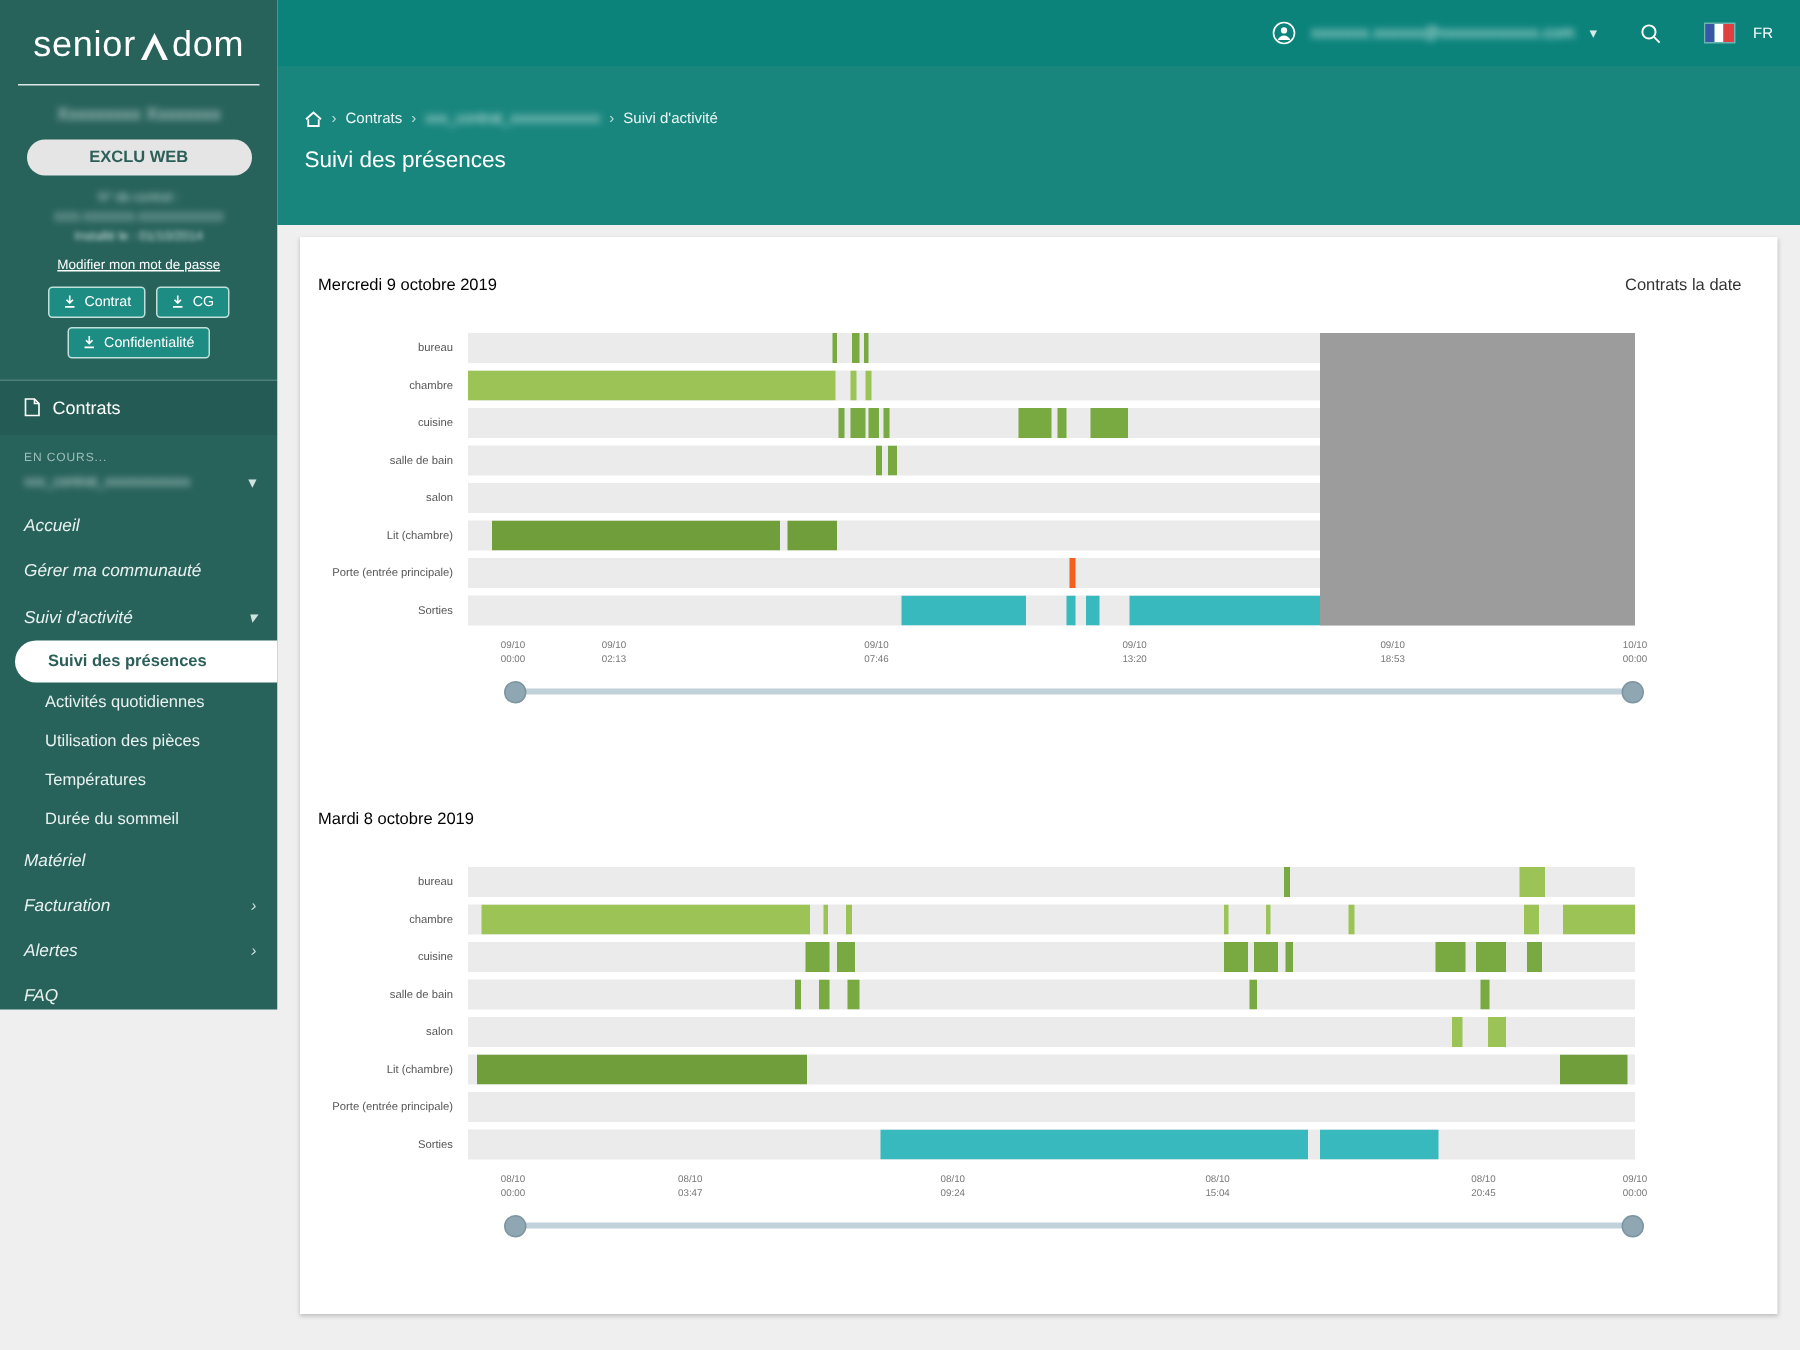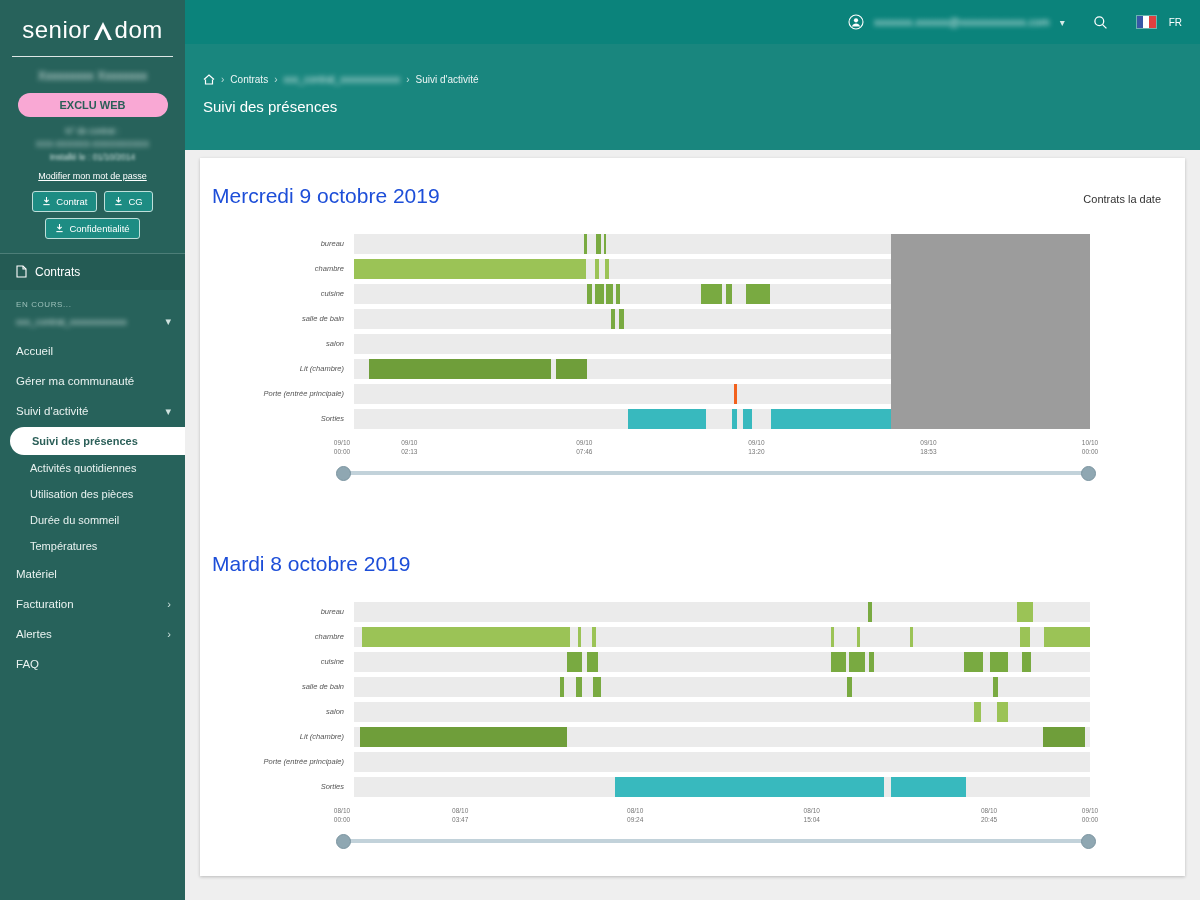--- a/index.html
+++ b/index.html
@@ -1,36 +1,36 @@
 <!DOCTYPE html>
 <html><head>
 <meta charset="utf-8">
 <style>
   html,body{margin:0;padding:0;overflow:hidden;}
   body{width:1200px;height:900px;font-family:"Liberation Sans",sans-serif;background:#efefef;}
   .app{display:flex;width:1200px;height:900px;}
 
   
-  .sidebar{width:185px;flex-shrink:0;background:#27625b;color:#fff;height:900px;overflow:hidden;}
+  .sidebar{width:185px;flex-shrink:0;background:#27625b;color:#fff;height:673px;overflow:hidden;}
   .logo-row{padding:16px 14px 8px 14px;display:flex;align-items:center;justify-content:center;gap:1px;}
   .logo-txt{font-size:24px;font-weight:300;letter-spacing:.5px;color:#fff;}
   .logo-a{margin:0 1px -2px 1px;}
   .logo-line{margin:4px 12px 0 12px;border-bottom:1px solid rgba(255,255,255,.85);}
   .user-name{margin-top:12px;text-align:center;font-size:12px;color:#eaf3f1;}
-  .exclu{display:block;margin:10px auto 0 auto;width:150px;height:24px;border:none;border-radius:12px;background:#f9a8d4;color:#2b5f58;font-weight:bold;font-size:11px;font-family:"Liberation Sans",sans-serif;cursor:pointer;}
+  .exclu{display:block;margin:10px auto 0 auto;width:150px;height:24px;border:none;border-radius:12px;background:#e5e5e5;color:#2b5f58;font-weight:bold;font-size:11px;font-family:"Liberation Sans",sans-serif;cursor:pointer;}
   .c-info{margin-top:8px;text-align:center;font-size:8.5px;line-height:1.55;color:#dcebe8;}
   .pwd-link{display:block;margin-top:6px;text-align:center;font-size:9px;color:#fff;text-decoration:underline;cursor:pointer;}
   .doc-btns{margin-top:10px;display:flex;justify-content:center;gap:7px;}
   .doc-btns2{margin-top:6px;display:flex;justify-content:center;}
   .tl-btn{display:inline-flex;align-items:center;gap:5px;background:#1d8c83;border:1px solid #bfe0db;border-radius:3px;color:#fff;font-size:9.5px;padding:4px 9px;cursor:pointer;font-family:"Liberation Sans",sans-serif;}
   .side-divider{margin-top:14px;border-top:1px solid rgba(255,255,255,.18);}
   .contrats-row{display:flex;align-items:center;gap:8px;padding:11px 16px;font-size:12px;background:rgba(0,0,0,.07);cursor:pointer;}
   .en-cours{padding:10px 16px 2px 16px;font-size:8px;letter-spacing:.6px;color:#9cc0ba;}
   .c-select{display:flex;align-items:center;justify-content:space-between;padding:4px 14px 8px 16px;font-size:9.5px;color:#eaf3f1;cursor:pointer;}
-  .side-item{display:flex;align-items:center;justify-content:space-between;padding:9px 14px 9px 16px;font-size:11.5px;color:#e9f2f0;cursor:pointer;}
+  .side-item{display:flex;align-items:flex-end;justify-content:space-between;padding:9px 14px 9px 16px;font-size:11.5px;color:#e9f2f0;cursor:pointer;font-style:italic;}
   .side-sub{display:flex;align-items:center;padding:7px 14px 7px 30px;font-size:11px;color:#e9f2f0;cursor:pointer;}
   .side-sub.active{background:#fff;color:#2b5f58;font-weight:bold;border-radius:15px 0 0 15px;margin-left:10px;padding:8px 14px 8px 22px;}
   .chev{font-size:11px;color:#cfe3df;}
   .blurred{filter:blur(2.4px);opacity:.9;}
   .blurred-soft{filter:blur(1.6px);opacity:.95;}
 
   
   .main{flex:1;display:flex;flex-direction:column;height:900px;}
   .topbar{height:44px;background:#0b837b;display:flex;align-items:center;justify-content:flex-end;gap:10px;padding-right:18px;flex-shrink:0;}
   .tb-email{font-size:11px;color:#fff;}
@@ -44,25 +44,25 @@
   .breadcrumb{display:flex;align-items:center;gap:6px;padding-top:30px;font-size:10px;color:rgba(255,255,255,.92);}
   .bc-sep{color:rgba(255,255,255,.7);}
   .bc-item{cursor:pointer;}
   .page-title{margin-top:13px;font-size:15px;color:#fff;}
 
   .content{flex:1;background:#efefef;padding:8px 15px 0 15px;overflow:hidden;}
   .card{background:#fff;box-shadow:0 1px 3px rgba(0,0,0,.22);height:718px;overflow:hidden;}
 
   .chart-section + .chart-section{margin-top:46px;}
   .section-header{display:flex;justify-content:space-between;align-items:baseline;padding:26px 24px 0 12px;}
-  .section-title{font-size:21px;color:#1d4ed8;}
+  .section-title{font-size:11px;color:#000000;}
   .change-date{font-size:11px;color:#333;cursor:pointer;}
 
   .chart-grid{display:flex;margin-top:26px;padding-right:95px;}
-  .labels-col{width:154px;flex-shrink:0;font-style:italic;}
+  .labels-col{width:112px;flex-shrink:0;}
   .row-label{height:20px;line-height:20px;margin-bottom:5px;text-align:right;padding-right:10px;font-size:7.5px;color:#555;white-space:nowrap;}
   .plot-col{flex:1;position:relative;}
   .row-track{height:20px;margin-bottom:5px;background:#ebebeb;position:relative;overflow:hidden;}
   .seg{position:absolute;top:0;bottom:0;min-width:2px;}
   .overlay{position:absolute;top:0;bottom:5px;background:#9c9c9c;}
 
   .axis{position:relative;height:22px;margin:2px 95px 0 142px;font-size:6.5px;color:#777;}
   .tick{position:absolute;top:2px;transform:translateX(-50%);text-align:center;line-height:1.4;white-space:nowrap;}
 
   .slider{position:relative;height:14px;margin:8px 95px 0 142px;cursor:pointer;}
@@ -152,24 +152,24 @@
         <div class="side-sub active">
           <span>Suivi des présences</span>
         </div>
         <div class="side-sub">
           <span>Activités quotidiennes</span>
         </div>
         <div class="side-sub">
           <span>Utilisation des pièces</span>
         </div>
         <div class="side-sub">
+          <span>Températures</span>
+        </div>
+        <div class="side-sub">
           <span>Durée du sommeil</span>
-        </div>
-        <div class="side-sub">
-          <span>Températures</span>
         </div>
         <div class="side-item">
           <span>Matériel</span>
         </div>
         <div class="side-item">
           <span>Facturation</span>
           <span class="chev">›</span>
         </div>
         <div class="side-item">
           <span>Alertes</span>

